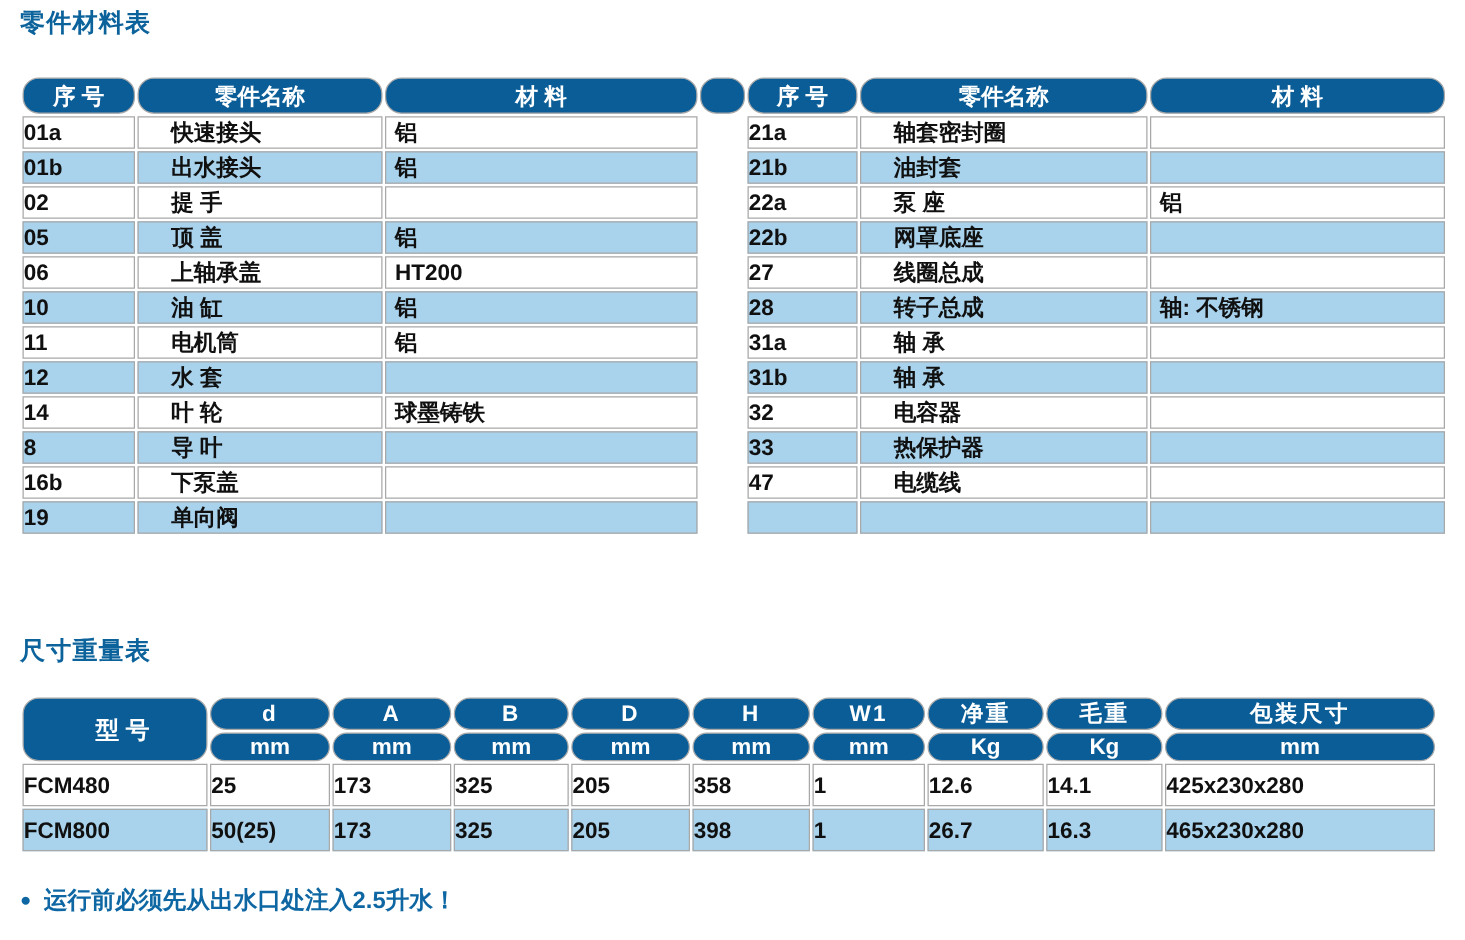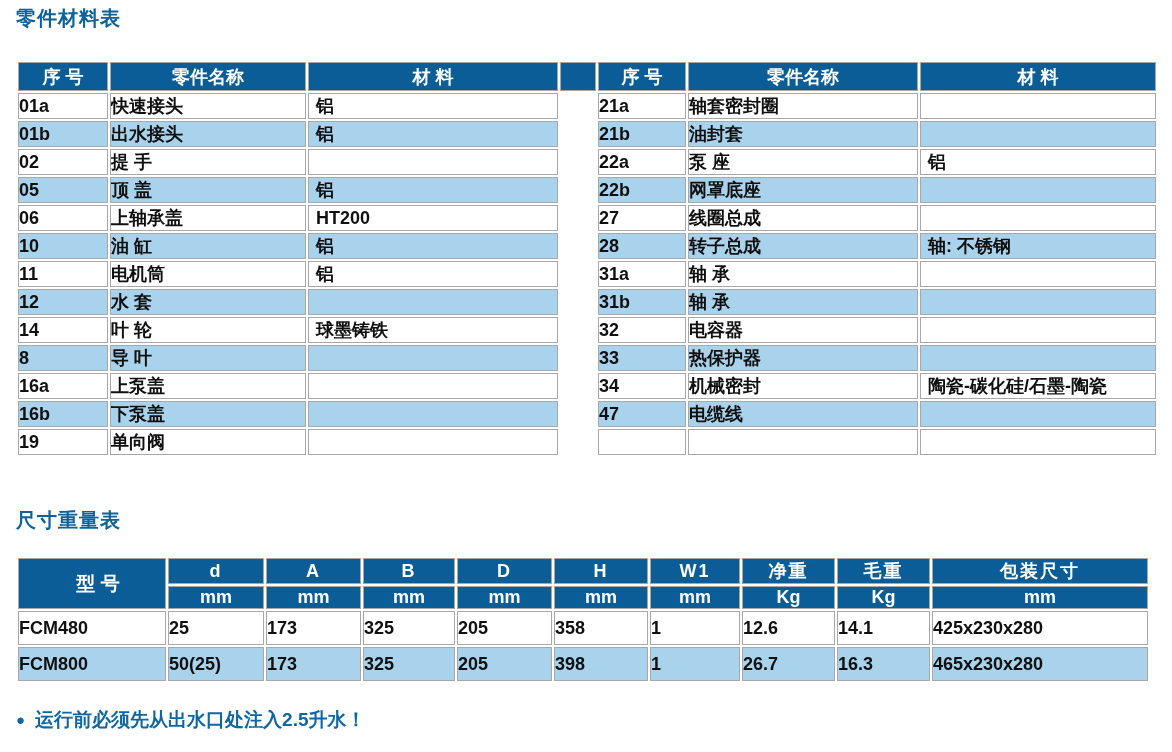--- a/index.html
+++ b/index.html
@@ -35,37 +35,38 @@
   }
   table.tbl th, table.tbl td{
     border:1px solid var(--border);
     overflow:hidden;white-space:nowrap;
   }
   table.tbl th{
     background:var(--hdr);
     color:#ffffff;
     font-size:18px;font-weight:bold;
     text-align:center;
+    border-radius:13px;
   }
   table.tbl td{
     font-size:18px;font-weight:bold;
     background:#ffffff;
     vertical-align:middle;
   }
   
   tbody tr:nth-child(even) td:not(.spacer){background:var(--stripe);}
 
   
   #parts-table{left:16px;top:60px;width:1142px;}
   #parts-table th{height:29px;}
   #parts-table td{height:26px;}
   #parts-table .spacer{border:none;background:#ffffff;}
   #parts-table .spacer-h{background:var(--hdr);}
   .c{text-align:left;}
-  .name{text-align:left;margin-left:28px;}
+  .name{text-align:left;padding-left:26px;margin-left:28px;}
   .mat{text-align:left;padding-left:7px;}
 
   
   #size-table{left:16px;top:556px;width:1134px;}
   #size-table th{height:22px;}
   #size-table th.lbl{letter-spacing:2px;}
   #size-table td{height:34px;text-align:left;}
   #size-table th.model-h{font-size:19px;padding-left:12px;}
 
   .note{
@@ -195,29 +196,20 @@
   <tr>
     <td class="c">8</td>
     <td class="name">导 叶</td>
     <td class="mat"></td>
     <td class="spacer"></td>
     <td class="c">33</td>
     <td class="name">热保护器</td>
     <td class="mat"></td>
   </tr>
 
-  <tr>
-    <td class="c">16a</td>
-    <td class="name">上泵盖</td>
-    <td class="mat"></td>
-    <td class="spacer"></td>
-    <td class="c">34</td>
-    <td class="name">机械密封</td>
-    <td class="mat">陶瓷-碳化硅/石墨-陶瓷</td>
-  </tr>
 
   <tr>
     <td class="c">16b</td>
     <td class="name">下泵盖</td>
     <td class="mat"></td>
     <td class="spacer"></td>
     <td class="c">47</td>
     <td class="name">电缆线</td>
     <td class="mat"></td>
   </tr>

